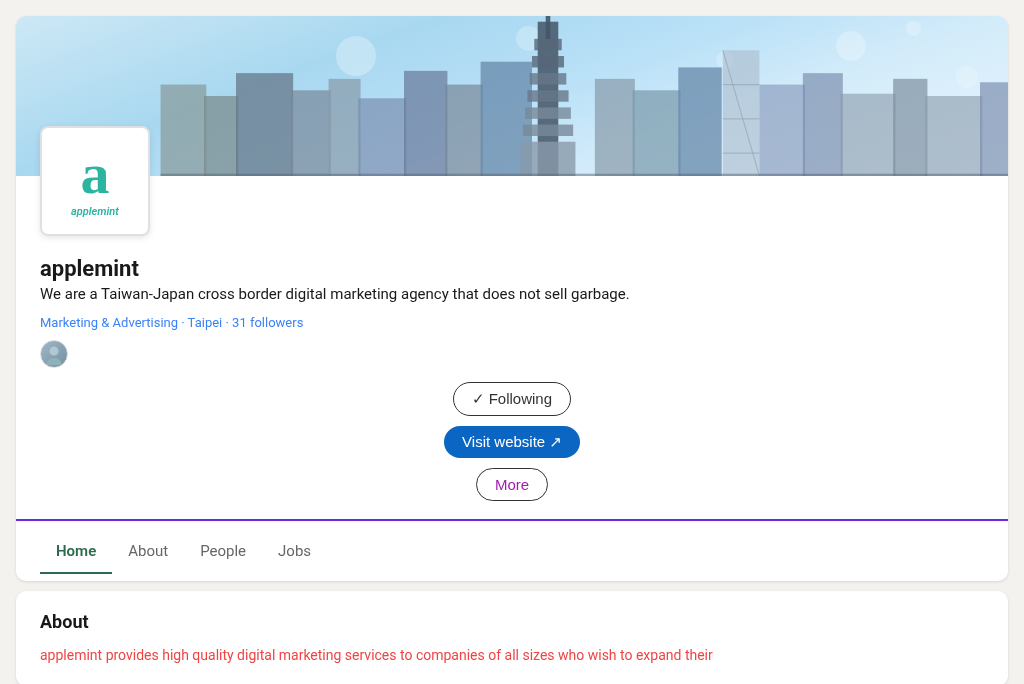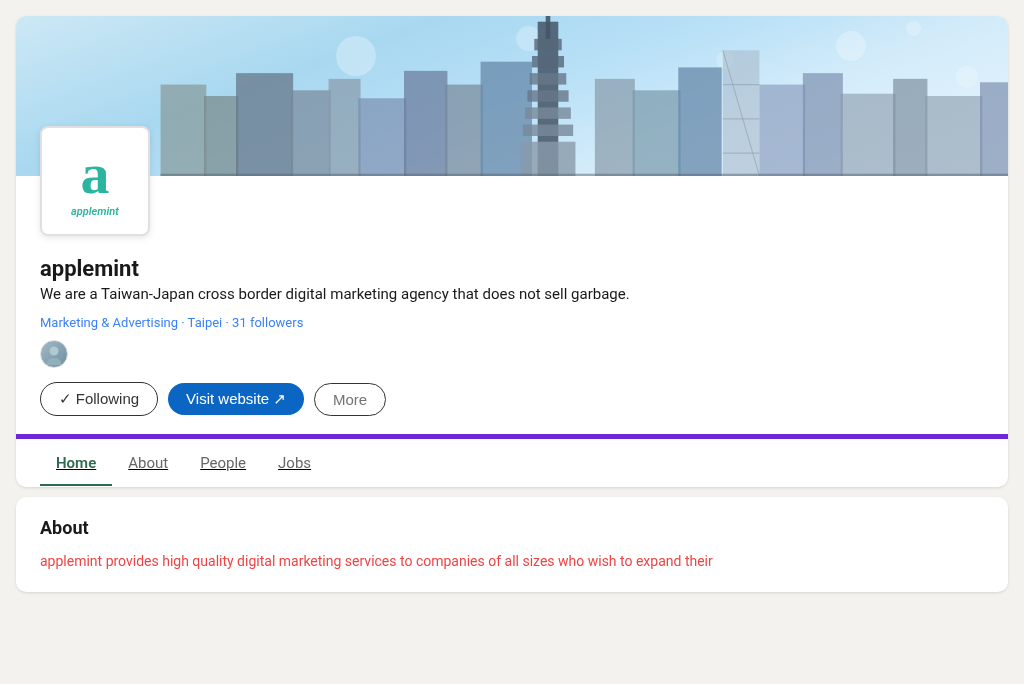--- a/index.html
+++ b/index.html
@@ -145,20 +145,21 @@
       font-size: 13px;
       color: #444;
     }
 
     
     .action-buttons {
       display: flex;
       align-items: center;
       gap: 10px;
       padding: 0 24px 18px 24px;
+      flex-direction: column;
     }
 
     .btn-following {
       border: 1.5px solid #333;
       background: #fff;
       border-radius: 20px;
       padding: 7px 18px;
       font-size: 15px;
       font-weight: 500;
       color: #333;
@@ -182,31 +183,30 @@
       gap: 6px;
     }
 
     .btn-more {
       border: 1.5px solid #333;
       background: #fff;
       border-radius: 20px;
       padding: 7px 18px;
       font-size: 15px;
       font-weight: 500;
-      color: #737373;
+      color: #a21caf;
       cursor: pointer;
     }
 
     
     .nav-tabs {
       display: flex;
-      border-top: 5px solid #6d28d9;
-      padding: 1px 24px;
+      border-top: 2px solid #6d28d9;
+      padding: 7px 24px;
       gap: 0;
-      text-decoration: underline;
     }
 
     .nav-tab {
       padding: 14px 16px 12px 16px;
       font-size: 15px;
       color: #666;
       cursor: pointer;
       border-bottom: 2px solid transparent;
       font-weight: 400;
       text-decoration: none;

